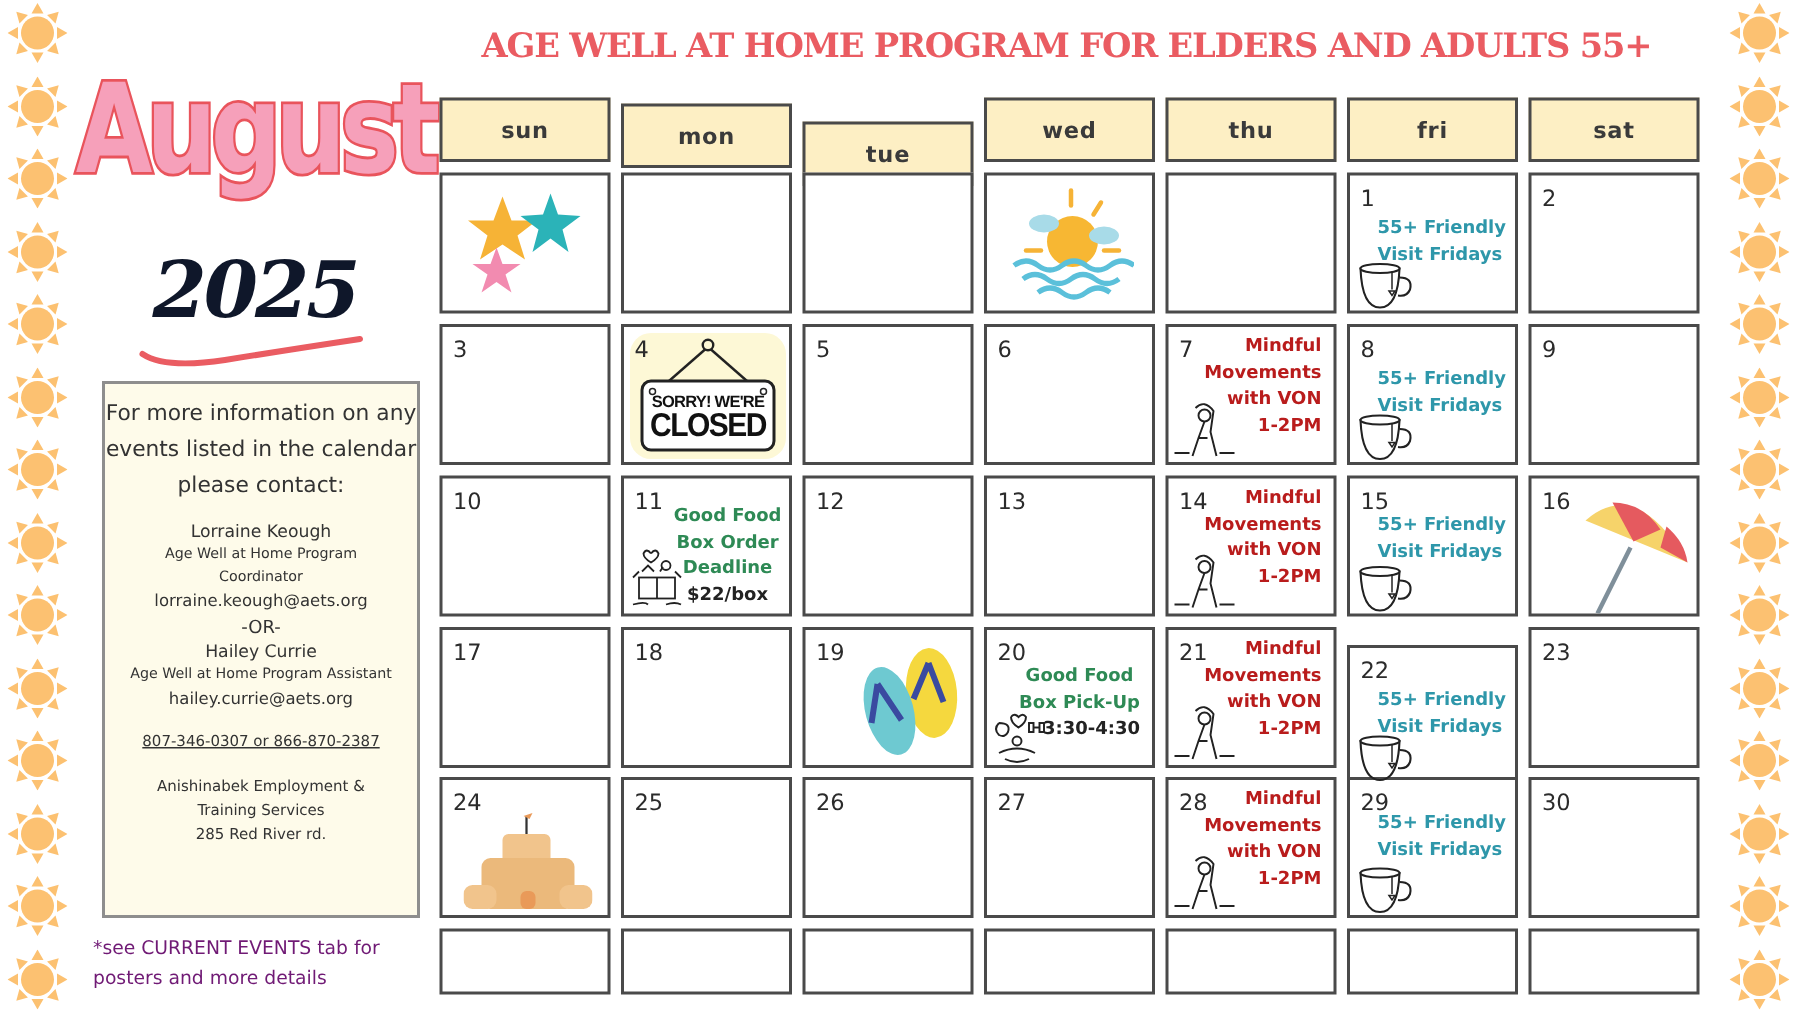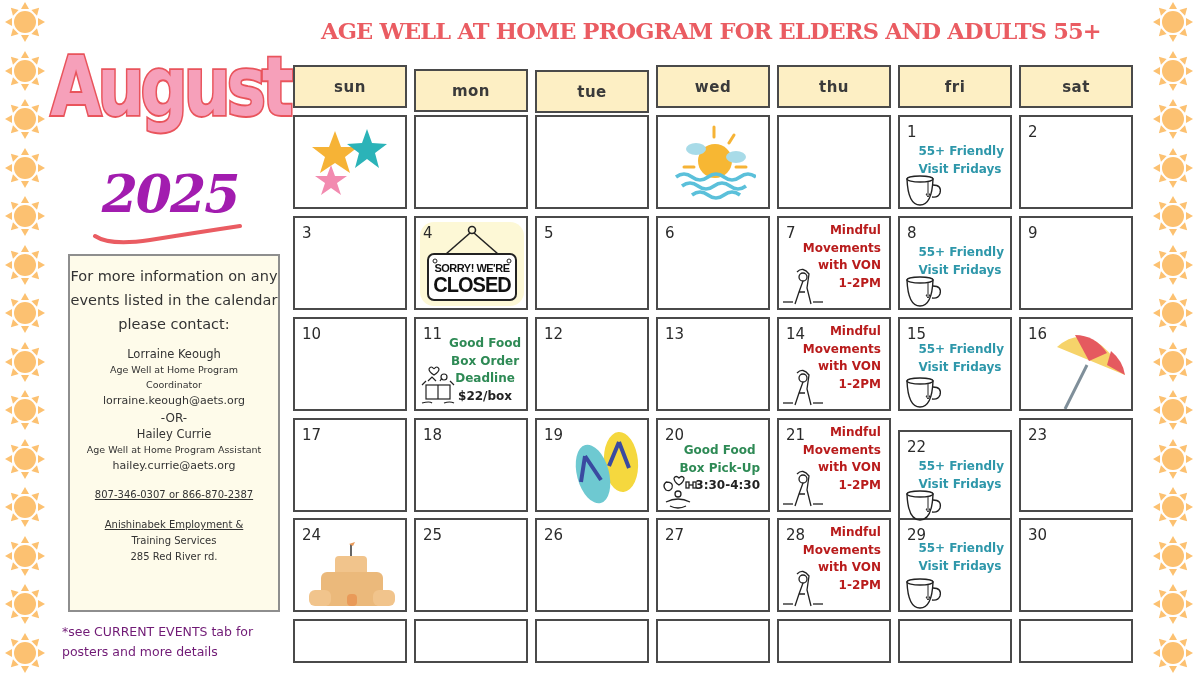--- a/index.html
+++ b/index.html
@@ -20,37 +20,37 @@
   .month-title {
     position: absolute; left: 50px; top: 46px; width: 240px; text-align: center;
     font-family: "DejaVu Sans", sans-serif; font-weight: bold; font-size: 66px;
     color: #f6a0ba; letter-spacing: -4px; line-height: 1;
     -webkit-text-stroke: 3px #e9545c; paint-order: stroke fill;
     transform: scaleY(1.25); transform-origin: top center;
   }
   .year-title {
     position: absolute; left: 80px; top: 168px; width: 180px; text-align: center;
     font-family: "DejaVu Serif", serif; font-style: italic; font-weight: bold; font-size: 52px;
-    color: #a21caf; letter-spacing: -2px; line-height: 1;
+    color: #0f172a; letter-spacing: -2px; line-height: 1;
   }
   .year-swash { position: absolute; left: 90px; top: 218px; width: 160px; height: 30px; }
 
   .info-box {
     position: absolute; left: 68px; top: 254px; width: 212px; height: 358px;
     background: #fefbea; border: 2px solid #8e8e8e; text-align: center;
     padding-top: 8px; color: #333;
   }
   .info-intro { font-size: 14.5px; line-height: 24px; color: #333; }
   .info-gap { height: 10px; }
   .info-name { font-size: 11.5px; line-height: 16px; }
   .info-role { font-size: 9.5px; line-height: 15px; }
   .info-email { font-size: 11px; line-height: 18px; }
   .info-or { font-size: 12px; line-height: 16px; }
   .info-phone { font-size: 10px; line-height: 16px; margin-top: 12px; text-decoration: underline; }
-  .info-org { font-size: 10px; line-height: 16px; margin-top: 14px; text-decoration: underline; }
+  .info-org { font-size: 10px; line-height: 16px; margin-top: 14px; }
 
   .footnote {
     position: absolute; left: 62px; top: 622px; width: 226px; text-align: left;
     font-size: 12.5px; line-height: 20px; color: #701a75;
   }
 
   .grid { position: absolute; left: 293px; top: 65px; }
   .day-head {
     position: absolute; width: 114px; height: 43px; background: #fdefc4;
     border: 2px solid #4a4a4a; display: flex; align-items: center; justify-content: center;
@@ -465,21 +465,21 @@
   <div class="info-org">Anishinabek Employment &amp;</div>
   <div class="info-name" style="font-size:10px;">Training Services</div>
   <div class="info-name" style="font-size:10px;">285 Red River rd.</div>
 </div>
 
 <div class="footnote">*see CURRENT EVENTS tab for posters and more details</div>
 
 <div class="grid" id="grid">
     <div class="day-head" style="left: 0px; top: 0px;">sun</div>
     <div class="day-head" style="left: 121px; top: 4px;">mon</div>
-    <div class="day-head" style="left: 242px; top: 5px;">tue</div>
+    <div class="day-head" style="left: 242px; top: 16px;">tue</div>
     <div class="day-head" style="left: 363px; top: 0px;">wed</div>
     <div class="day-head" style="left: 484px; top: 0px;">thu</div>
     <div class="day-head" style="left: 605px; top: 0px;">fri</div>
     <div class="day-head" style="left: 726px; top: 0px;">sat</div>
     <div class="cell" style="left: 0px; top: 50px;">
       <div class="icon" style="left: 10px; top: 6px;"><svg width="90" height="80" viewBox="0 0 90 80">
           <polygon points="30,8 36,24 53,24 40,34 45,50 30,40 15,50 20,34 7,24 24,24" fill="#f6b336"></polygon>
           <polygon points="62,6 67,20 82,21 70,30 74,45 62,36 50,45 54,30 42,21 57,20" fill="#2bb3b8"></polygon>
           <polygon points="26,42 30,53 42,53 32,60 36,72 26,65 16,72 20,60 10,53 22,53" fill="#f28bb0"></polygon>
         </svg></div>

